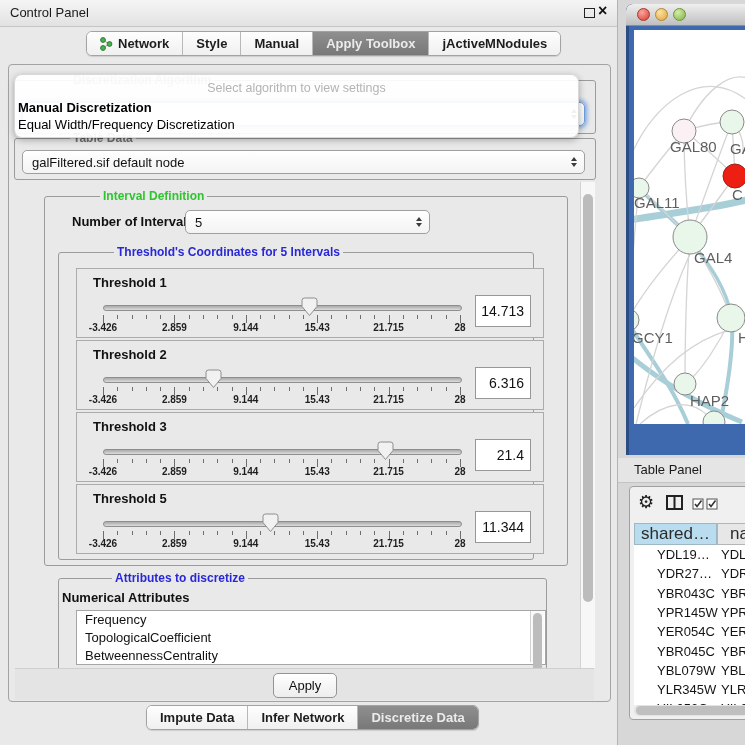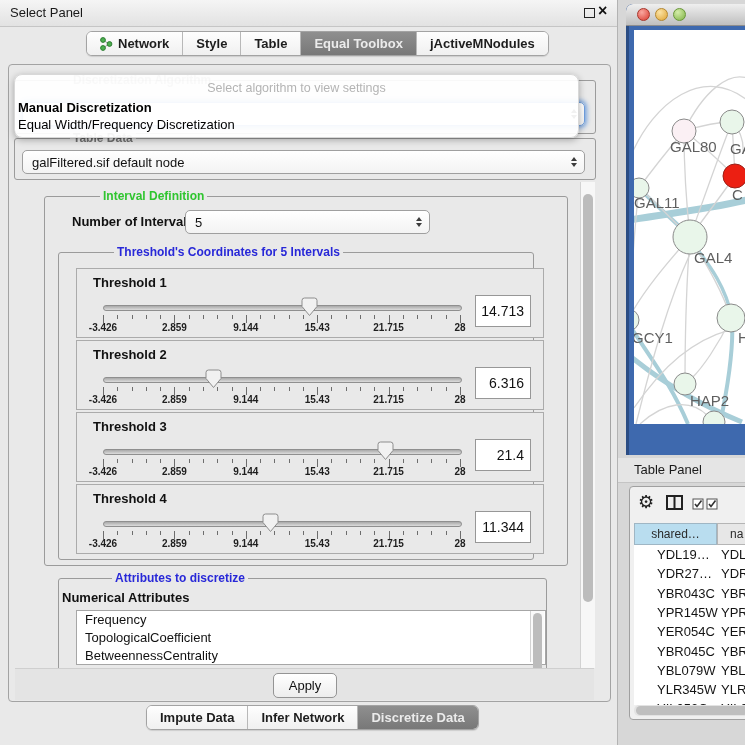--- a/index.html
+++ b/index.html
@@ -67,62 +67,62 @@
   .light{position:absolute;top:4px;width:13px;height:13px;border-radius:50%;box-sizing:border-box;}
   .light.red{left:11px;background:radial-gradient(circle at 35% 30%,#f9a8a0,#d93a2e);border:1px solid #a8352a;}
   .light.yellow{left:29px;background:radial-gradient(circle at 35% 30%,#fbe3a5,#dfa434);border:1px solid #b5872e;}
   .light.green{left:47px;background:radial-gradient(circle at 35% 30%,#d4eda9,#7fb245);border:1px solid #699738;}
   #net-canvas{position:absolute;left:8px;top:26px;width:111px;height:394px;background:#fff;overflow:hidden;}
   #table-panel-header{left:618px;top:458px;width:127px;height:24px;background:#e5e5e5;border-bottom:1px solid #c4c4c4;}
   #table-panel-header span{position:absolute;left:16px;top:4px;font-size:13px;color:#1a1a1a;}
   #table-panel{left:629px;top:486px;width:128px;height:232px;background:#f0f0f0;border:1px solid #a0a0a0;border-radius:4px;}
   .gear-glyph{position:absolute;left:8px;top:4px;font-size:18px;color:#222;}
   #tbl-header{position:absolute;left:4px;top:36px;height:22px;display:flex;}
-  .th{box-sizing:border-box;border:1px solid #9fb6c4;font-size:12px;color:#2b2b2b;display:flex;align-items:center;justify-content:center;}
+  .th{box-sizing:border-box;border:1px solid #9fb6c4;font-size:17px;color:#2b2b2b;display:flex;align-items:center;justify-content:center;}
   .th.sel{background:#b9ddef;}
   .th.plain{background:#e7e7e7;border-color:#b5b5b5;justify-content:flex-start;padding-left:12px;}
   #tbl-body{position:absolute;left:4px;top:58px;width:124px;height:160px;background:#fff;overflow:hidden;}
   .trow{position:absolute;left:0;width:200px;height:19px;display:flex;align-items:center;font-size:13px;color:#141414;}
   .trow .c1{width:83px;padding-left:23px;box-sizing:border-box;}
   .trow .c2{padding-left:4px;}
   #hscroll{position:absolute;left:4px;top:218px;width:121px;height:11px;background:#e3e3e3;border-radius:5px;}
   #hscroll i{position:absolute;left:2px;top:1px;width:112px;height:9px;background:#bfbfbf;border-radius:5px;display:block;}
 </style>
 </head>
 <body>
 
 <div id="root">
 
   <div class="abs" id="left-panel">
 
     <div class="abs" id="titlebar">
-      <span class="title">Select Panel</span>
+      <span class="title">Control Panel</span>
       <span class="float-icon"></span>
       <span class="close-icon">×</span>
     </div>
 
     <div class="seg-tabs" id="top-tabs" style="left:86px;top:31px;">
         <div class="seg-tab">
           <svg width="13" height="14">
             <line x1="3" y1="3" x2="9" y2="7" stroke="#9a9a9a"></line>
             <line x1="3" y1="11" x2="9" y2="7" stroke="#9a9a9a"></line>
             <circle cx="3" cy="3" r="2.4" fill="#4caf50" stroke="#2e7d32"></circle>
             <circle cx="3" cy="11" r="2.4" fill="#4caf50" stroke="#2e7d32"></circle>
             <circle cx="9.5" cy="7" r="2.4" fill="#4caf50" stroke="#2e7d32"></circle>
           </svg>
           <span>Network</span>
         </div>
         <div class="seg-tab">
           <span>Style</span>
         </div>
         <div class="seg-tab">
-          <span>Table</span>
+          <span>Manual</span>
         </div>
         <div class="seg-tab selected">
-          <span>Equal Toolbox</span>
+          <span>Apply Toolbox</span>
         </div>
         <div class="seg-tab">
           <span>jActiveMNodules</span>
         </div>
       </div>
 
     <div class="abs" id="content-box"></div>
 
     <div class="group" style="left:14px;top:80px;width:580px;height:52px;"></div>
     <div class="group-label" style="left:22px;top:74px;opacity:.4;">Discretization Algorithm</div>
@@ -274,21 +274,21 @@
             <div class="tick-label" style="left: 168.8px;">9.144</div>
             <div class="tick-label" style="left: 240.2px;">15.43</div>
             <div class="tick-label" style="left: 311.6px;">21.715</div>
             <div class="tick-label" style="left: 383px;">28</div>
             <div class="thumb" style="left: 299.524px;"><svg width="17" height="20">
                 <path d="M3.5 1 H13.5 Q16 1 16 3.5 V9.5 L8.5 18.5 L1 9.5 V3.5 Q1 1 3.5 1 Z" fill="#f1f1f1" stroke="#8d8d8d"></path>
               </svg></div>
             <div class="value-box">21.4</div>
           </div>
           <div class="thr-panel" style="top: 302px;">
-            <div class="thr-title">Threshold 4</div>
+            <div class="thr-title">Threshold 5</div>
             <div class="track"></div>
             <div class="tick" style="left: 26px; top: 46px; height: 8px;"></div>
             <div class="tick" style="left: 40.28px; top: 46px; height: 4px;"></div>
             <div class="tick" style="left: 54.56px; top: 46px; height: 4px;"></div>
             <div class="tick" style="left: 68.84px; top: 46px; height: 4px;"></div>
             <div class="tick" style="left: 83.12px; top: 46px; height: 4px;"></div>
             <div class="tick" style="left: 97.4px; top: 46px; height: 8px;"></div>
             <div class="tick" style="left: 111.68px; top: 46px; height: 4px;"></div>
             <div class="tick" style="left: 125.96px; top: 46px; height: 4px;"></div>
             <div class="tick" style="left: 140.24px; top: 46px; height: 4px;"></div>

